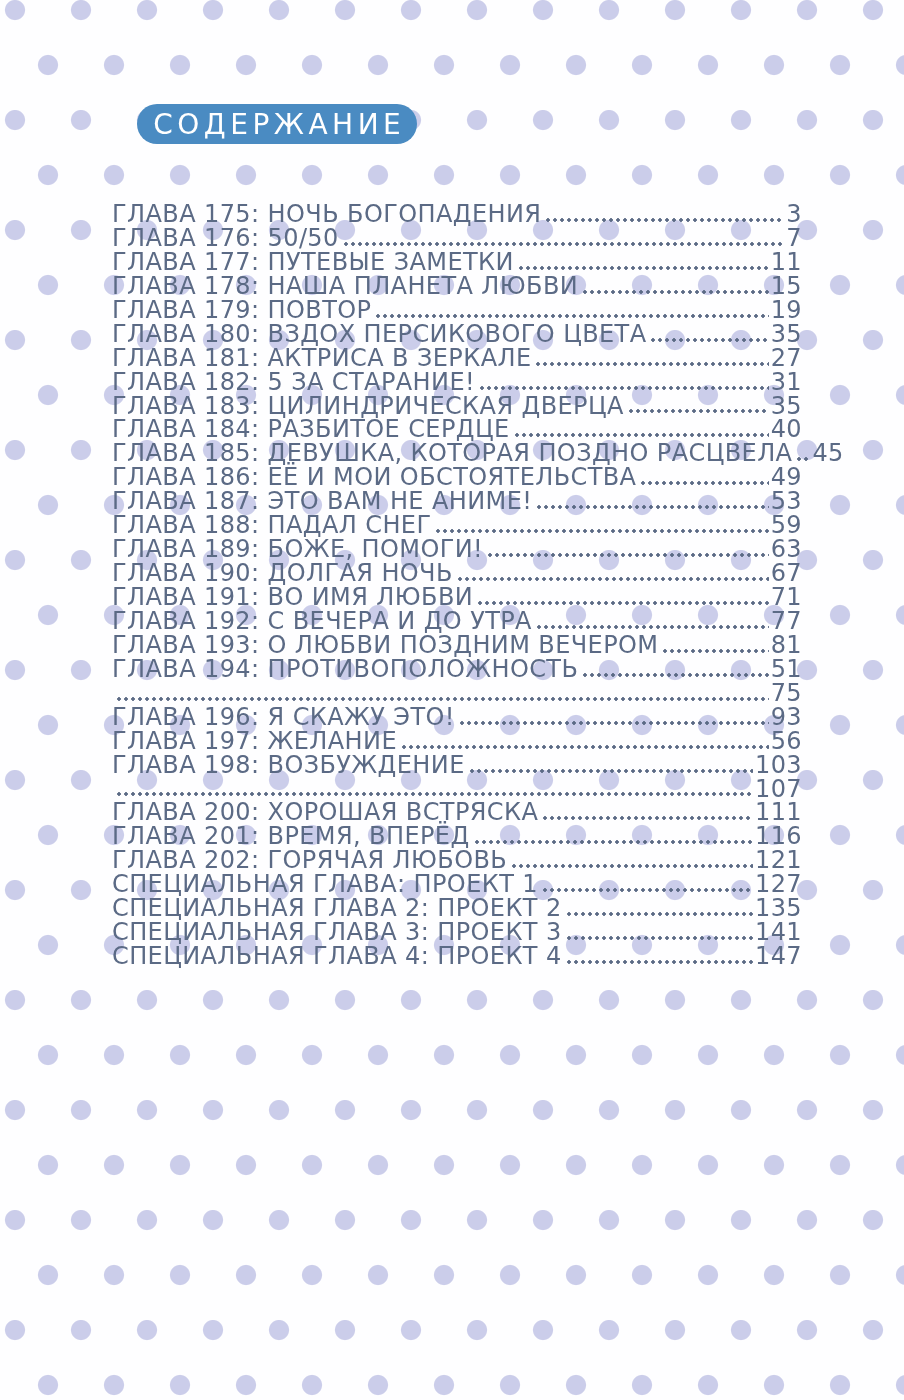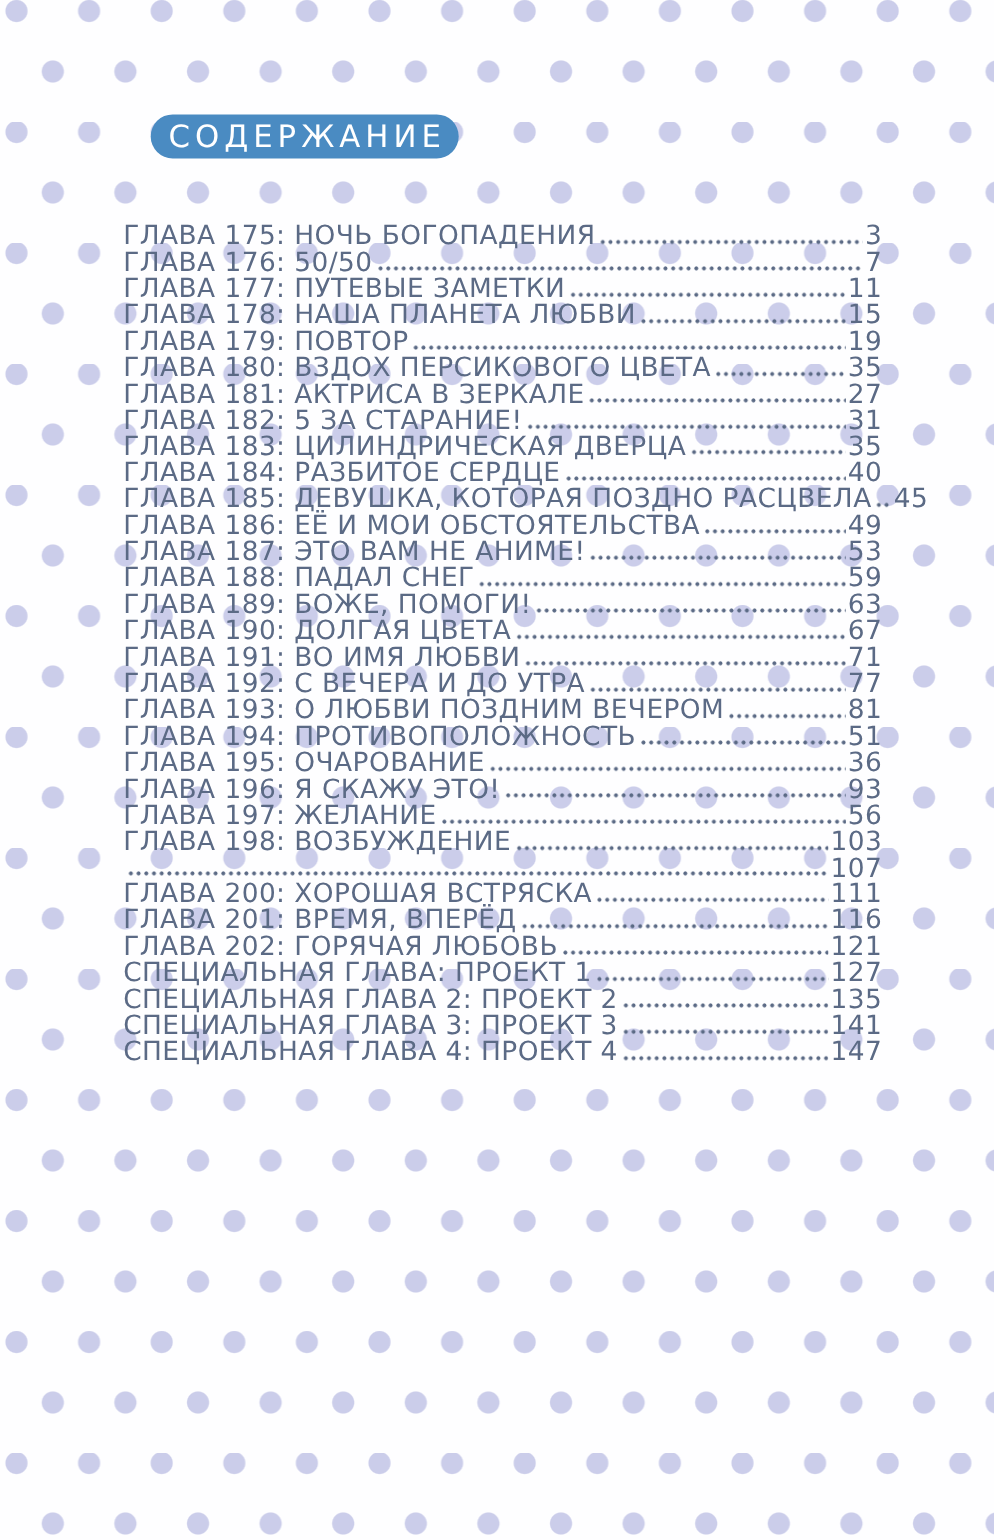--- a/index.html
+++ b/index.html
@@ -170,21 +170,21 @@
       <span class="toc-page">59</span>
     </div>
 
     <div class="toc-row">
       <span class="toc-label">ГЛАВА 189: БОЖЕ, ПОМОГИ!</span>
       <span class="toc-leader"></span>
       <span class="toc-page">63</span>
     </div>
 
     <div class="toc-row">
-      <span class="toc-label">ГЛАВА 190: ДОЛГАЯ ЦВЕТА</span>
+      <span class="toc-label">ГЛАВА 190: ДОЛГАЯ НОЧЬ</span>
       <span class="toc-leader"></span>
       <span class="toc-page">67</span>
     </div>
 
     <div class="toc-row">
       <span class="toc-label">ГЛАВА 191: ВО ИМЯ ЛЮБВИ</span>
       <span class="toc-leader"></span>
       <span class="toc-page">71</span>
     </div>
 
@@ -200,23 +200,22 @@
       <span class="toc-page">81</span>
     </div>
 
     <div class="toc-row">
       <span class="toc-label">ГЛАВА 194: ПРОТИВОПОЛОЖНОСТЬ</span>
       <span class="toc-leader"></span>
       <span class="toc-page">51</span>
     </div>
 
     <div class="toc-row">
-      <span class="toc-label">ГЛАВА 195: ОЧАРОВАНИЕ</span>
-      <span class="toc-leader"></span>
-      <span class="toc-page">36</span>
+      <span class="toc-leader"></span>
+      <span class="toc-page">75</span>
     </div>
 
     <div class="toc-row">
       <span class="toc-label">ГЛАВА 196: Я СКАЖУ ЭТО!</span>
       <span class="toc-leader"></span>
       <span class="toc-page">93</span>
     </div>
 
     <div class="toc-row">
       <span class="toc-label">ГЛАВА 197: ЖЕЛАНИЕ</span>

